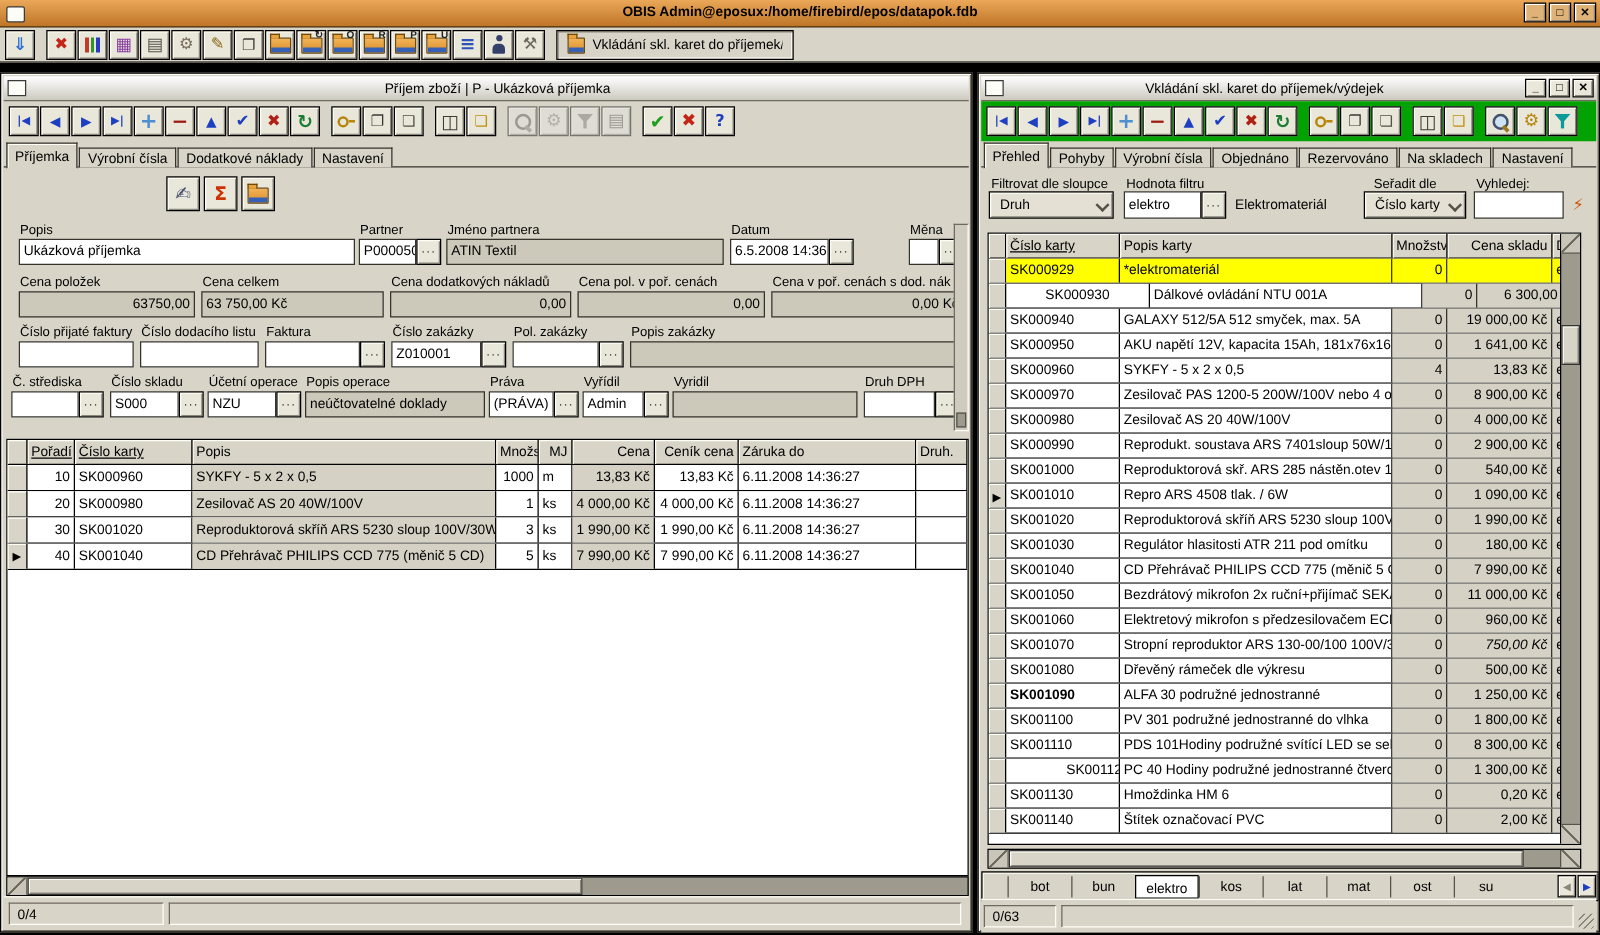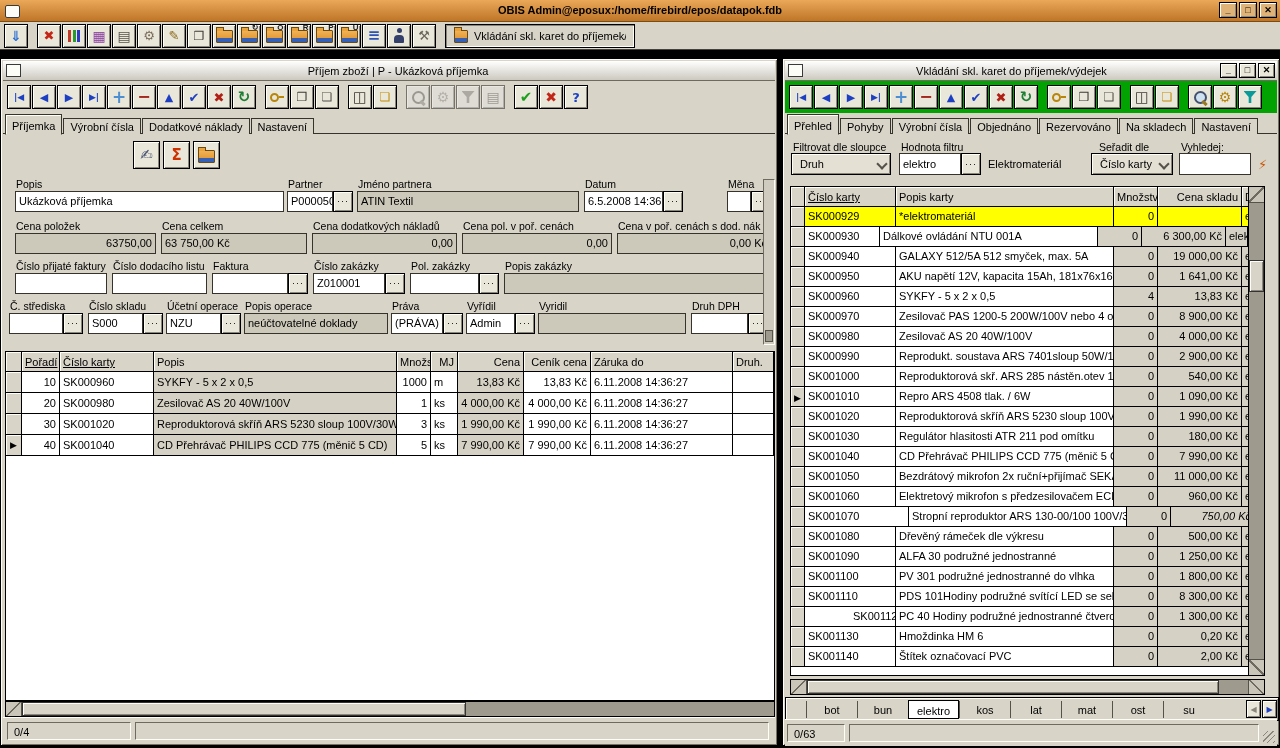--- a/index.html
+++ b/index.html
@@ -651,21 +651,21 @@
         <div class="grow hl">
           <div class="gc gut" style="width: 14px;"></div>
           <div class="gc" style="width: 91px;">SK000929</div>
           <div class="gc" style="width: 218px;">*elektromateriál</div>
           <div class="gc sh r" style="width: 44px;">0</div>
           <div class="gc sh r" style="width: 84px;"></div>
           <div class="gc sh" style="width: 22px;">elektro</div>
         </div>
         <div class="grow">
           <div class="gc gut" style="width: 14px;"></div>
-          <div class="gc" style="width: 75px;">SK000930</div>
+          <div class="gc" style="width: 115px; text-align: center;">SK000930</div>
           <div class="gc" style="width: 218px;">Dálkové ovládání NTU 001A</div>
           <div class="gc sh r" style="width: 44px;">0</div>
           <div class="gc sh r" style="width: 84px;">6 300,00 Kč</div>
           <div class="gc sh" style="width: 22px;">elektro</div>
         </div>
         <div class="grow">
           <div class="gc gut" style="width: 14px;"></div>
           <div class="gc" style="width: 91px;">SK000940</div>
           <div class="gc" style="width: 218px;">GALAXY 512/5A 512 smyček, max. 5A</div>
           <div class="gc sh r" style="width: 44px;">0</div>
@@ -763,37 +763,37 @@
         <div class="grow">
           <div class="gc gut" style="width: 14px;"></div>
           <div class="gc" style="width: 91px;">SK001060</div>
           <div class="gc" style="width: 218px;">Elektretový mikrofon s předzesilovačem ECM 200</div>
           <div class="gc sh r" style="width: 44px;">0</div>
           <div class="gc sh r" style="width: 84px;">960,00 Kč</div>
           <div class="gc sh" style="width: 22px;">elektro</div>
         </div>
         <div class="grow">
           <div class="gc gut" style="width: 14px;"></div>
-          <div class="gc" style="width: 104px;">SK001070</div>
+          <div class="gc" style="width: 91px;">SK001070</div>
           <div class="gc" style="width: 218px;">Stropní reproduktor ARS 130-00/100  100V/3,6W</div>
           <div class="gc sh r" style="width: 44px;">0</div>
           <div class="gc sh r" style="width: 84px; font-style: italic;">750,00 Kč</div>
           <div class="gc sh" style="width: 22px;">elektro</div>
         </div>
         <div class="grow">
           <div class="gc gut" style="width: 14px;"></div>
           <div class="gc" style="width: 91px;">SK001080</div>
           <div class="gc" style="width: 218px;">Dřevěný rámeček dle výkresu</div>
           <div class="gc sh r" style="width: 44px;">0</div>
           <div class="gc sh r" style="width: 84px;">500,00 Kč</div>
           <div class="gc sh" style="width: 22px;">elektro</div>
         </div>
         <div class="grow">
           <div class="gc gut" style="width: 14px;"></div>
-          <div class="gc" style="width: 91px;">SK001090</div>
+          <div class="gc" style="width: 91px; font-weight: bold;">SK001090</div>
           <div class="gc" style="width: 218px;">ALFA 30 podružné jednostranné</div>
           <div class="gc sh r" style="width: 44px;">0</div>
           <div class="gc sh r" style="width: 84px;">1 250,00 Kč</div>
           <div class="gc sh" style="width: 22px;">elektro</div>
         </div>
         <div class="grow">
           <div class="gc gut" style="width: 14px;"></div>
           <div class="gc" style="width: 91px;">SK001100</div>
           <div class="gc" style="width: 218px;">PV 301 podružné jednostranné do vlhka</div>
           <div class="gc sh r" style="width: 44px;">0</div>

